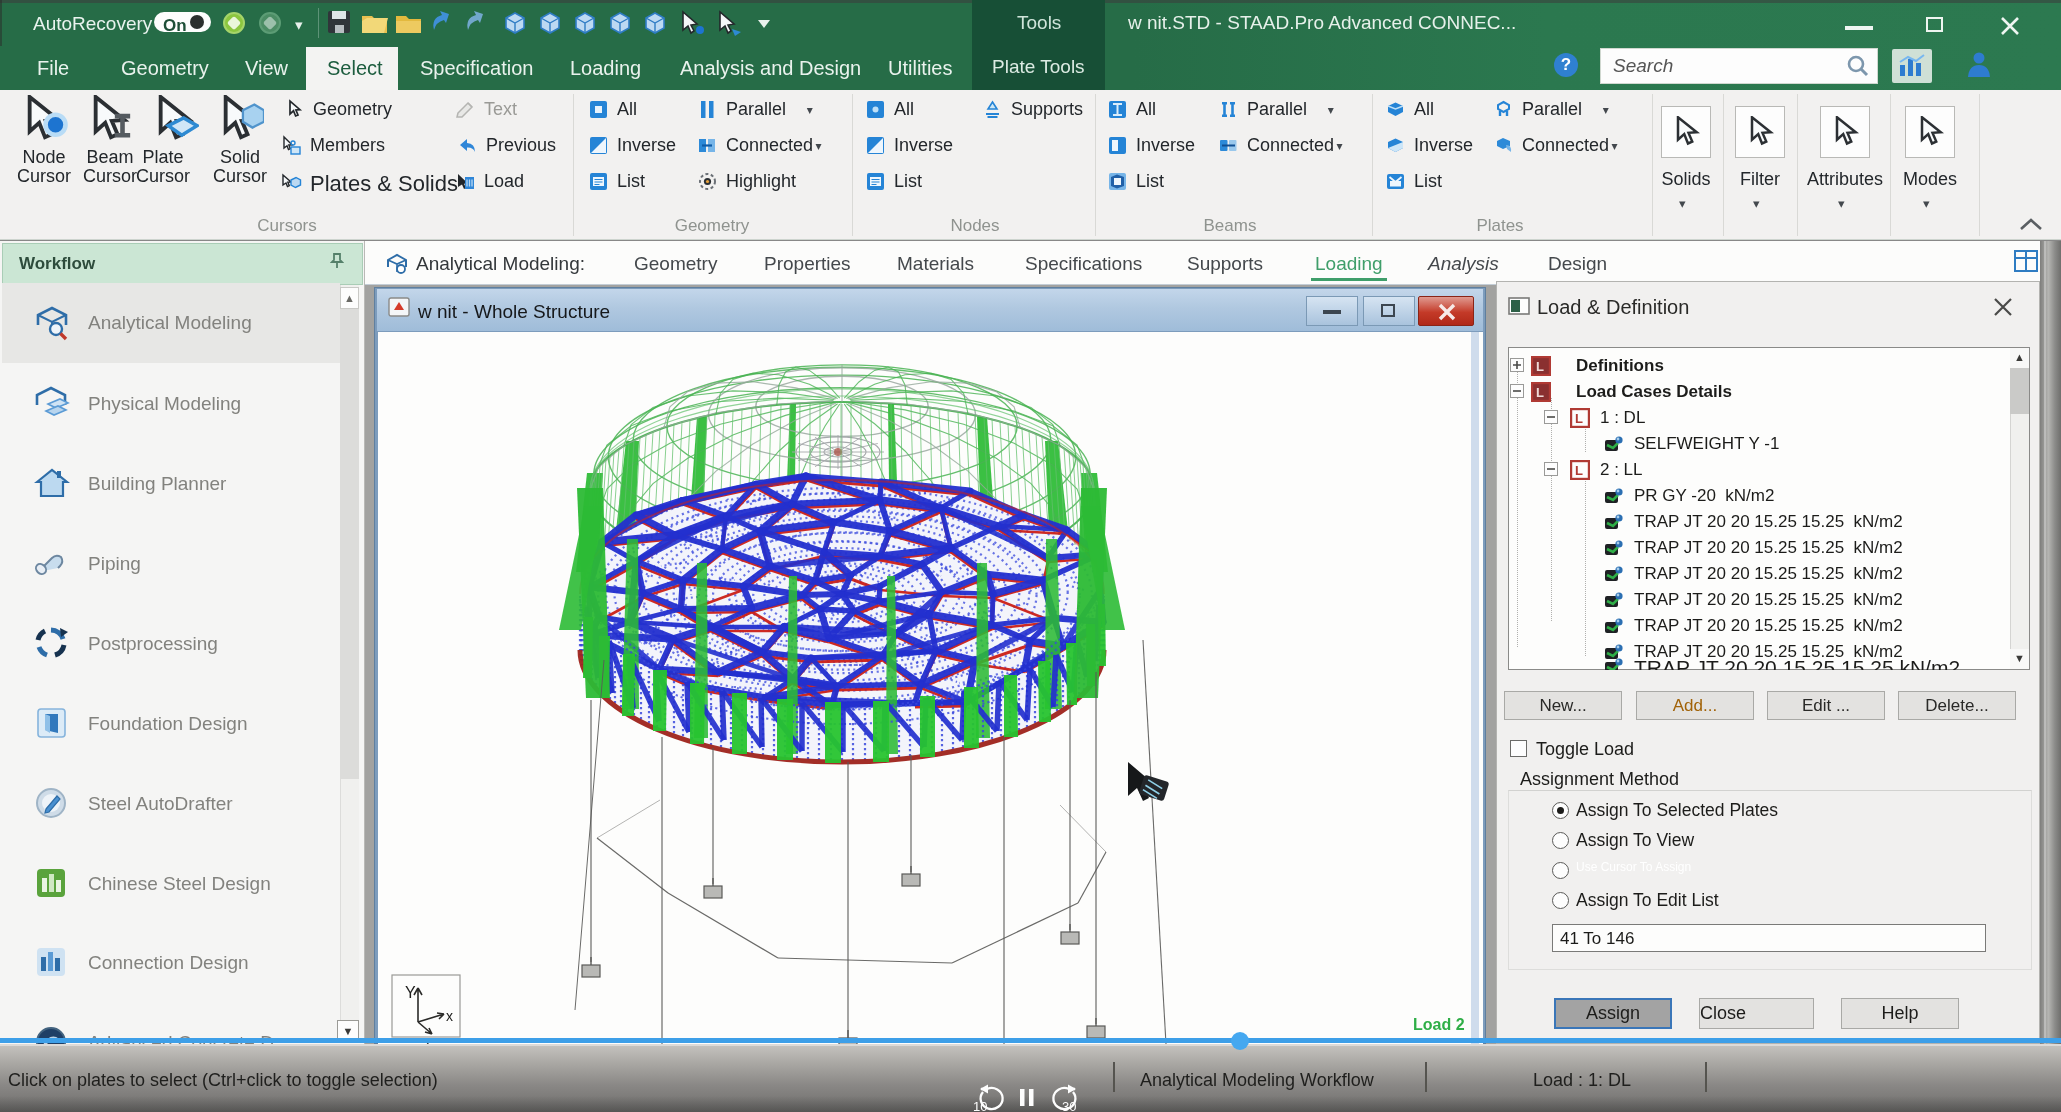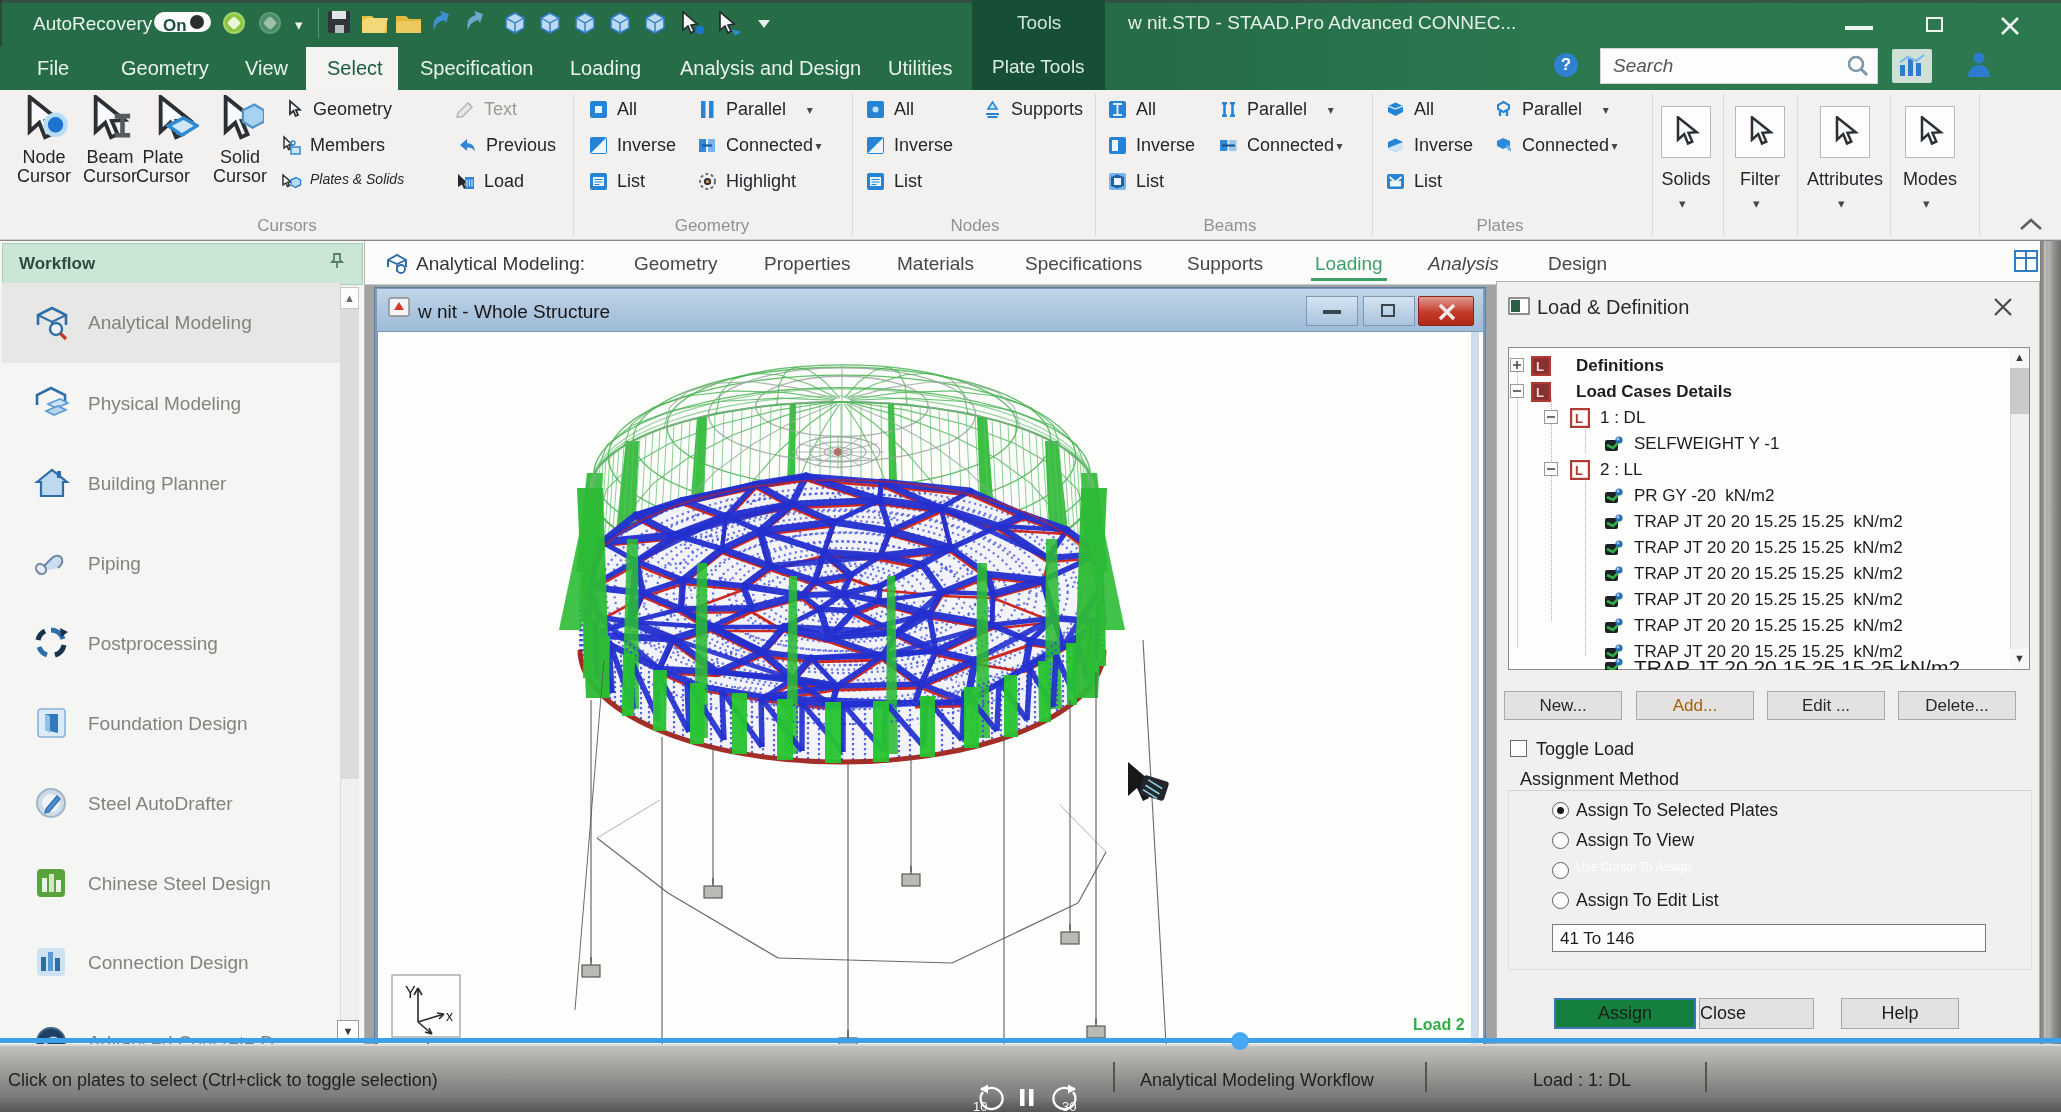--- a/index.html
+++ b/index.html
@@ -138,21 +138,21 @@
 <div class="a" style="left:281px;top:135px;width:21px;height:21px;"><svg width="21" height="21" viewBox="0 0 21 21">
       <path d="M3 2 L3 13 L6 10.8 L7.5 14.5 L9.3 13.7 L7.8 10 L11 9.8 Z" fill="#f6f8fa" stroke="#23272b" stroke-width="1.4"></path>
       <rect x="10" y="12" width="9" height="7" fill="#cfe6f7" stroke="#2584d6" stroke-width="1.4"></rect>
       <circle cx="12" cy="8" r="2" fill="none" stroke="#2584d6" stroke-width="1.4"></circle>
     </svg></div>
 <div class="a tx" style="left:310px;top:135px;color:#23272b;font-size:18px;">Members</div>
 <div class="a" style="left:281px;top:171px;width:21px;height:21px;"><svg width="21" height="21" viewBox="0 0 21 21">
       <path d="M2 4 L2 14 L5 12 L6.5 15.5 L8.3 14.7 L6.8 11.2 L10 11 Z" fill="#f6f8fa" stroke="#23272b" stroke-width="1.4"></path>
       <path d="M10 9 L15 6.5 L19.5 9 L19.5 14 L14.5 16.5 L10 14 Z" fill="#bcd9f2" stroke="#2584d6" stroke-width="1.4"></path>
     </svg></div>
-<div class="a tx" style="left:310px;top:171px;color:#23272b;font-size:14px;font-style:italic;">Plates &amp; Solids</div>
+<div class="a tx" style="left:310px;top:171px;color:#23272b;font-size:22px;">Plates &amp; Solids</div>
 <div class="a" style="left:455px;top:99px;width:21px;height:21px;"><svg width="21" height="21" viewBox="0 0 21 21">
       <path d="M3 14 L13 4 L17 8 L7 18 L2 18 Z" fill="#e8e8e6" stroke="#b5b5b2" stroke-width="1.5"></path>
       <path d="M13 4 L17 8" stroke="#b5b5b2" stroke-width="1.5"></path>
     </svg></div>
 <div class="a tx" style="left:484px;top:99px;color:#9a9a96;font-size:18px;">Text</div>
 <div class="a" style="left:457px;top:135px;width:21px;height:21px;"><svg width="21" height="21" viewBox="0 0 21 21">
       <path d="M10 4 L3 10 L10 16 L10 12.5 Q16 12 18 17 Q18 8.5 10 8 Z" fill="#2f86d8"></path>
     </svg></div>
 <div class="a tx" style="left:486px;top:135px;color:#23272b;font-size:18px;">Previous</div>
 <div class="a" style="left:455px;top:171px;width:21px;height:21px;"><svg width="21" height="21" viewBox="0 0 21 21">
@@ -1400,21 +1400,21 @@
 <div class="a tx" style="left:1576px;top:800px;color:#1c1c1a;font-size:17.5px;">Assign To Selected Plates</div>
 <div class="a" style="left:1552px;top:832px;width:17px;height:17px;background:#fdfdfd;border:1px solid #5a5a58;border-radius:50%;"></div>
 <div class="a tx" style="left:1576px;top:830px;color:#1c1c1a;font-size:17.5px;">Assign To View</div>
 <div class="a" style="left:1552px;top:862px;width:17px;height:17px;background:#fdfdfd;border:1px solid #5a5a58;border-radius:50%;"></div>
 <div class="a tx" style="left:1576px;top:860px;color:#ffffff;font-size:12px;">Use Cursor To Assign</div>
 <div class="a" style="left:1552px;top:892px;width:17px;height:17px;background:#fdfdfd;border:1px solid #5a5a58;border-radius:50%;"></div>
 <div class="a tx" style="left:1576px;top:890px;color:#1c1c1a;font-size:17.5px;">Assign To Edit List</div>
 <div class="a" style="left:1552px;top:924px;width:434px;height:28px;background:#fdfdfc;border:1px solid #7a7a78;">
     <div style="position:absolute;left:7px;top:4px;color:#1c1c1a;font-size:17px;">41 To 146</div>
   </div>
-<div class="a" style="left:1554px;top:998px;width:142px;height:31px;background:#15803d;border:2px solid #3a76b8;">
+<div class="a" style="left:1554px;top:998px;width:118px;height:31px;background:#a3a3a3;border:2px solid #3a76b8;">
     <div style="text-align:center;line-height:27px;color:#1c1c1a;font-size:18px;">Assign</div>
   </div>
 <div class="a" style="left:1699px;top:998px;width:115px;height:31px;background:#e3e2e0;border:1px solid #a9a9a6;">
     <div style="line-height:29px;color:#1c1c1a;font-size:18px;">Close</div>
   </div>
 <div class="a" style="left:1841px;top:998px;width:118px;height:31px;background:#e3e2e0;border:1px solid #a9a9a6;">
     <div style="text-align:center;line-height:29px;color:#1c1c1a;font-size:18px;">Help</div>
   </div>
 <div class="a" style="left:2040px;top:241px;width:21px;height:803px;background:linear-gradient(90deg,#7e7e7c,#b5b5b2 40%,#8c8c8a 70%,#6f6f6d);"></div>
 <div class="a" style="left:2044px;top:241px;width:2px;height:803px;background:#c8c8c6;opacity:.7;"></div>

